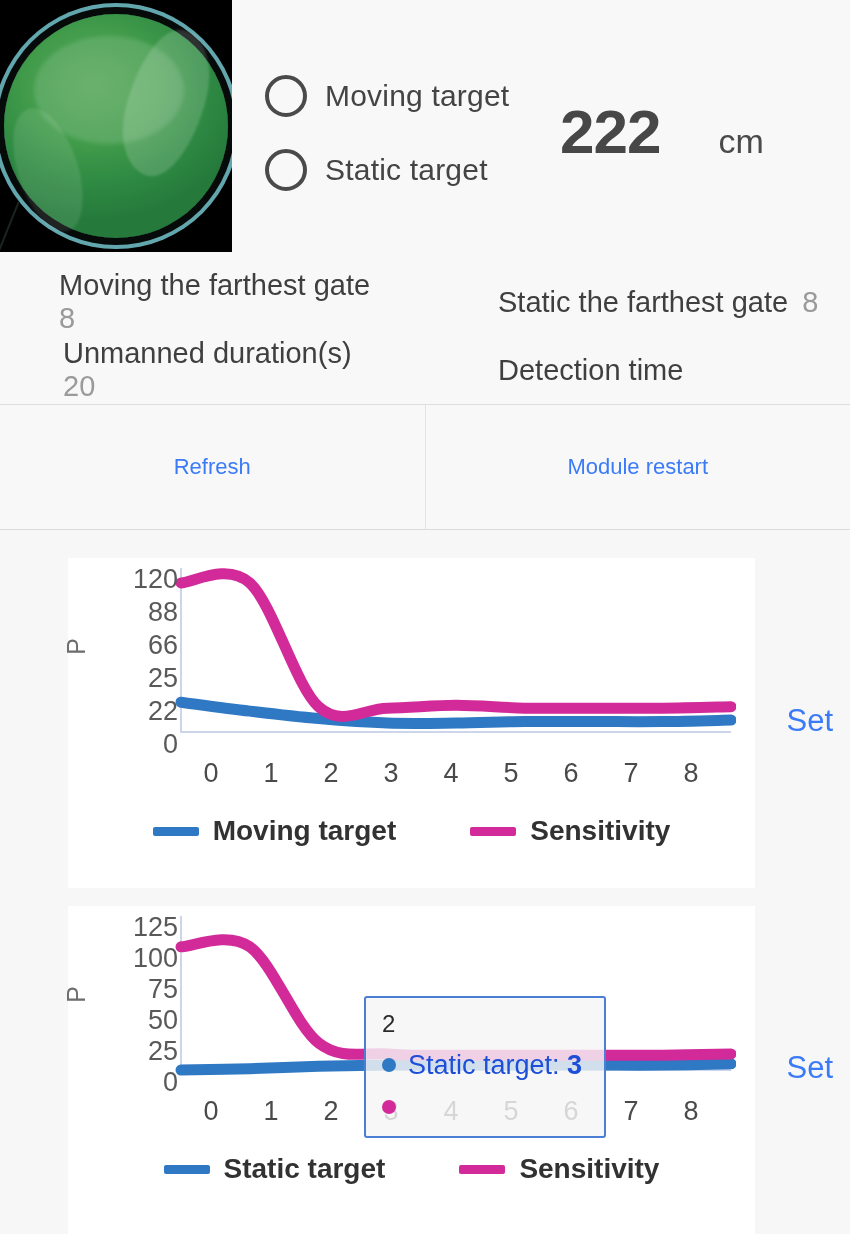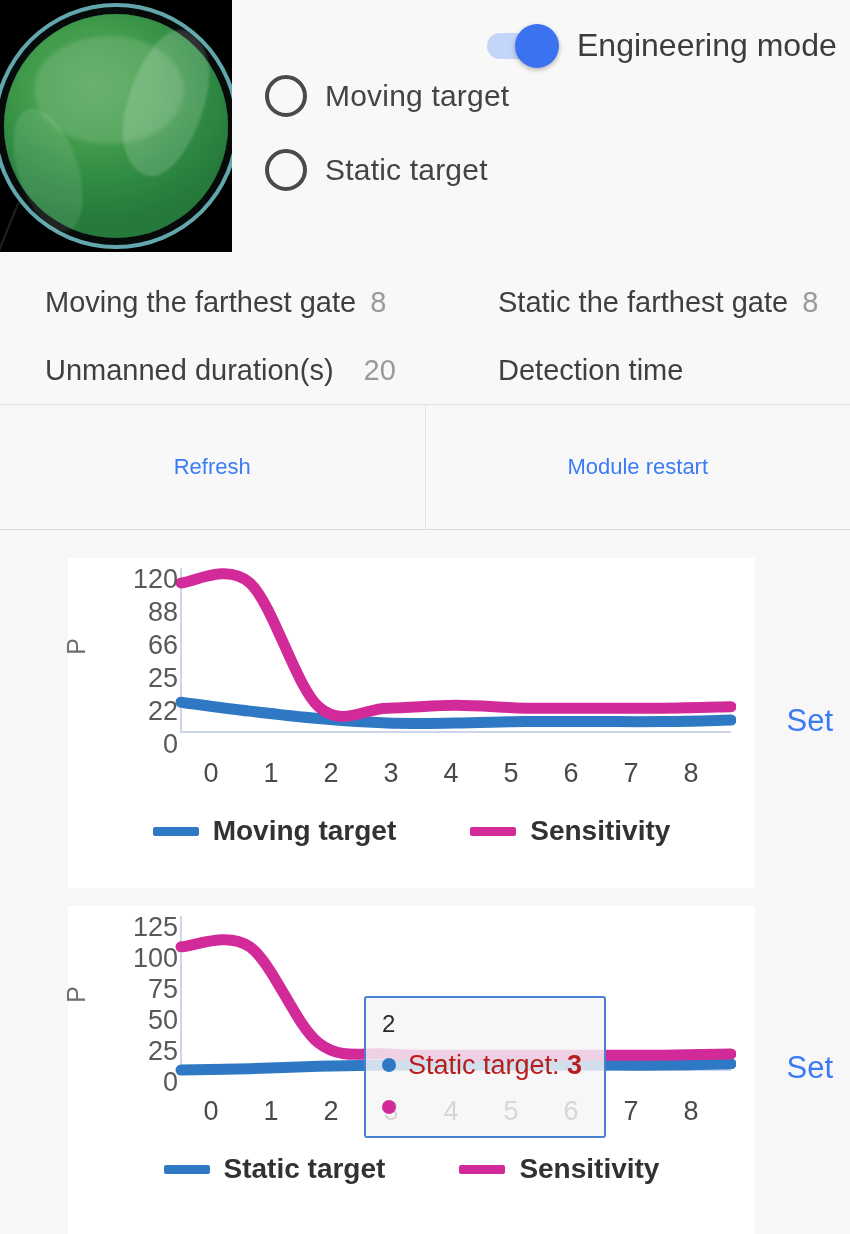--- a/index.html
+++ b/index.html
@@ -107,27 +107,27 @@
   
   .info {
     position: relative;
     background: #f8f8f8;
     padding: 16px 0 14px 0;
     overflow: hidden;
     height: 152px;
   }
   .info-row { display: flex; height: 68px; align-items: center; }
   .info-cell { display: flex; align-items: baseline; flex: 0 0 auto; }
-  .info-cell.left  { width: 450px; padding-left: 45px; }
+  .info-cell.left  { width: 450px; padding-left: 45px; flex-direction: column; }
   .info-cell.right { width: 452px; padding-left: 48px; }
   .info-label { font-size: 29px; color: #3f3f3f; white-space: nowrap; }
   .info-value { font-size: 29px; color: #9a9a9a; white-space: nowrap; }
   .c-gate-l .info-value { margin-left: 14px; }
   .c-gate-r .info-value { margin-left: 14px; }
-  .c-dur  .info-value { margin-left: 30px; }
+  .c-dur  .info-value { margin-left: 18px; }
 
   
   .btn-bar {
     display: flex;
     height: 126px;
     background: #f8f8f8;
     border-top: 1px solid #dfdfdf;
     border-bottom: 1px solid #dcdcdc;
   }
   .btn {
@@ -196,21 +196,21 @@
     left: 364px; top: 996px;
     width: 242px; height: 142px;
     background: rgba(245,245,245,0.82);
     border: 2px solid #4a7fd4;
     border-radius: 3px;
     padding: 12px 0 0 16px;
   }
   .tt-header { font-size: 24px; color: #2a2a2a; margin-bottom: 6px; }
   .tt-row { display: flex; align-items: center; height: 42px; }
   .tt-dot { width: 14px; height: 14px; border-radius: 50%; margin-right: 12px; flex: 0 0 auto; }
-  .tt-text { font-size: 27px; color: #b91c1c; white-space: nowrap; }
+  .tt-text { font-size: 27px; color: #1d4ed8; white-space: nowrap; }
   .tt-text b { font-weight: bold; }
 </style>
 </head>
 <body>
 
 <div class="app">
 
   <div class="top-panel">
 
     <div class="led-box">
@@ -226,27 +226,25 @@
       <div class="radio-row">
         <span class="radio-circle"></span>
         <span class="radio-label">Moving target</span>
       </div>
       <div class="radio-row">
         <span class="radio-circle"></span>
         <span class="radio-label">Static target</span>
       </div>
     </div>
 
-    <div class="toggle-wrap">
-      <span class="switch">
-        <span class="knob"></span>
-      </span>
-      <span class="toggle-label">Engineering mode</span>
-    </div>
-
+
+    <div class="distance">
+      <span class="value">222</span>
+      <span class="unit">cm</span>
+    </div>
   </div>
 
   <div class="info">
     <div class="info-row">
       <div class="info-cell left c-gate-l">
         <span class="info-label">Moving the farthest gate</span>
         <span class="info-value">8</span>
       </div>
       <div class="info-cell right c-gate-r">
         <span class="info-label">Static the farthest gate</span>

